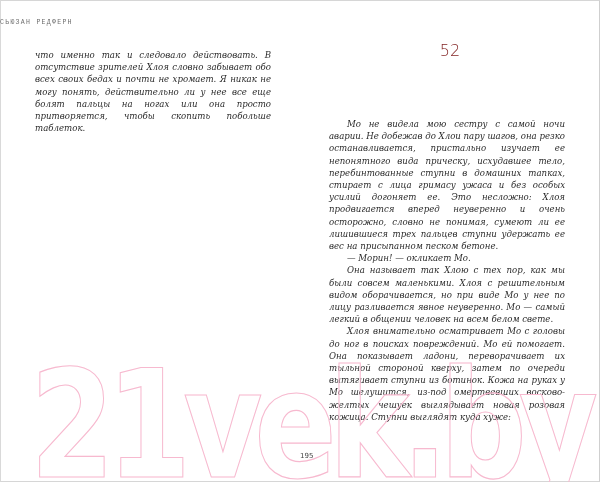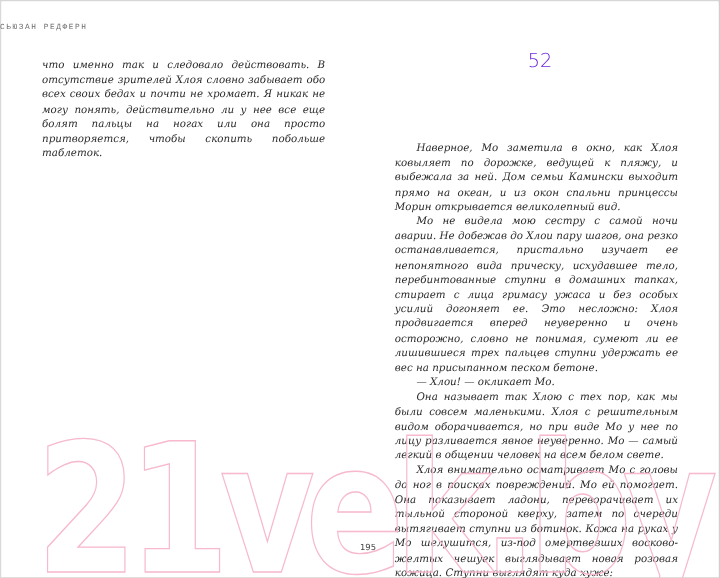--- a/index.html
+++ b/index.html
@@ -11,21 +11,21 @@
       background: #ffffff;
     }
     .running-head {
       position: absolute; left: 0; width: 300px; top: 19px; 
       font-family: Liberation Mono, monospace; font-size: 6.5px; letter-spacing: 1.3px;
       color: #6d6d6d;
     }
     .chapter-num {
       position: absolute; left: 300px; width: 300px; top: 41px; text-align: center;
       font-family: "DejaVu Sans", sans-serif; font-size: 16px; font-weight: 300;
-      color: #6d28d9;
+      color: #7f1d1d;
     }
     .text {
       font-family: "DejaVu Serif", serif; font-size: 8.6px; color: #2a2a2a;
       line-height: 12.2px; text-align: justify;
     }
     .left-text { position: absolute; left: 35px; top: 49px; width: 236px; }
     .right-text { position: absolute; left: 329px; top: 118px; width: 236px; }
     .text p { margin: 0; font-style: italic; }
     .text p.indent { text-indent: 18px; }
     .folio {
@@ -43,23 +43,22 @@
 
 <div class="running-head">СЬЮЗАН РЕДФЕРН</div>
 
 <div class="text left-text">
   <p>что именно так и следовало действовать. В отсутствие зрителей Хлоя словно забывает обо всех своих бедах и почти не хромает. Я никак не могу понять, действительно ли у нее все еще болят пальцы на ногах или она просто притворяется, чтобы скопить побольше таблеток.</p>
 </div>
 
 <div class="chapter-num">52</div>
 
 <div class="text right-text">
-  <p class="indent">Наверное, Мо заметила в окно, как Хлоя ковыляет по дорожке, ведущей к пляжу, и выбежала за ней. Дом семьи Камински выходит прямо на океан, и из окон спальни принцессы Морин открывается великолепный вид.</p>
   <p class="indent">Мо не видела мою сестру с самой ночи аварии. Не добежав до Хлои пару шагов, она резко останавливается, пристально изучает ее непонятного вида прическу, исхудавшее тело, перебинтованные ступни в домашних тапках, стирает с лица гримасу ужаса и без особых усилий догоняет ее. Это несложно: Хлоя продвигается вперед неуверенно и очень осторожно, словно не понимая, сумеют ли ее лишившиеся трех пальцев ступни удержать ее вес на присыпанном песком бетоне.</p>
-  <p class="indent">— Хлои! — окликает Мо.</p>
+  <p class="indent">— Морин! — окликает Мо.</p>
   <p class="indent">Она называет так Хлою с тех пор, как мы были совсем маленькими. Хлоя с решительным видом оборачивается, но при виде Мо у нее по лицу разливается явное неуверенно. Мо — самый легкий в общении человек на всем белом свете.</p>
   <p class="indent">Хлоя внимательно осматривает Мо с головы до ног в поисках повреждений. Мо ей помогает. Она показывает ладони, переворачивает их тыльной стороной кверху, затем по очереди вытягивает ступни из ботинок. Кожа на руках у Мо шелушится, из-под омертвевших восково-желтых чешуек выглядывает новая розовая кожица. Ступни выглядят куда хуже:</p>
 </div>
 
 <div class="folio">195</div>
 
 <svg class="watermark" width="570" height="140" viewBox="0 0 570 140">
   <text id="wm-text" x="0" y="127" font-family="DejaVu Sans, sans-serif" font-weight="bold" font-size="150" letter-spacing="-10" fill="none" stroke="#f7b9cf" stroke-width="1.2" textLength="560" lengthAdjust="spacingAndGlyphs">21vek.by</text>
 </svg>
 

